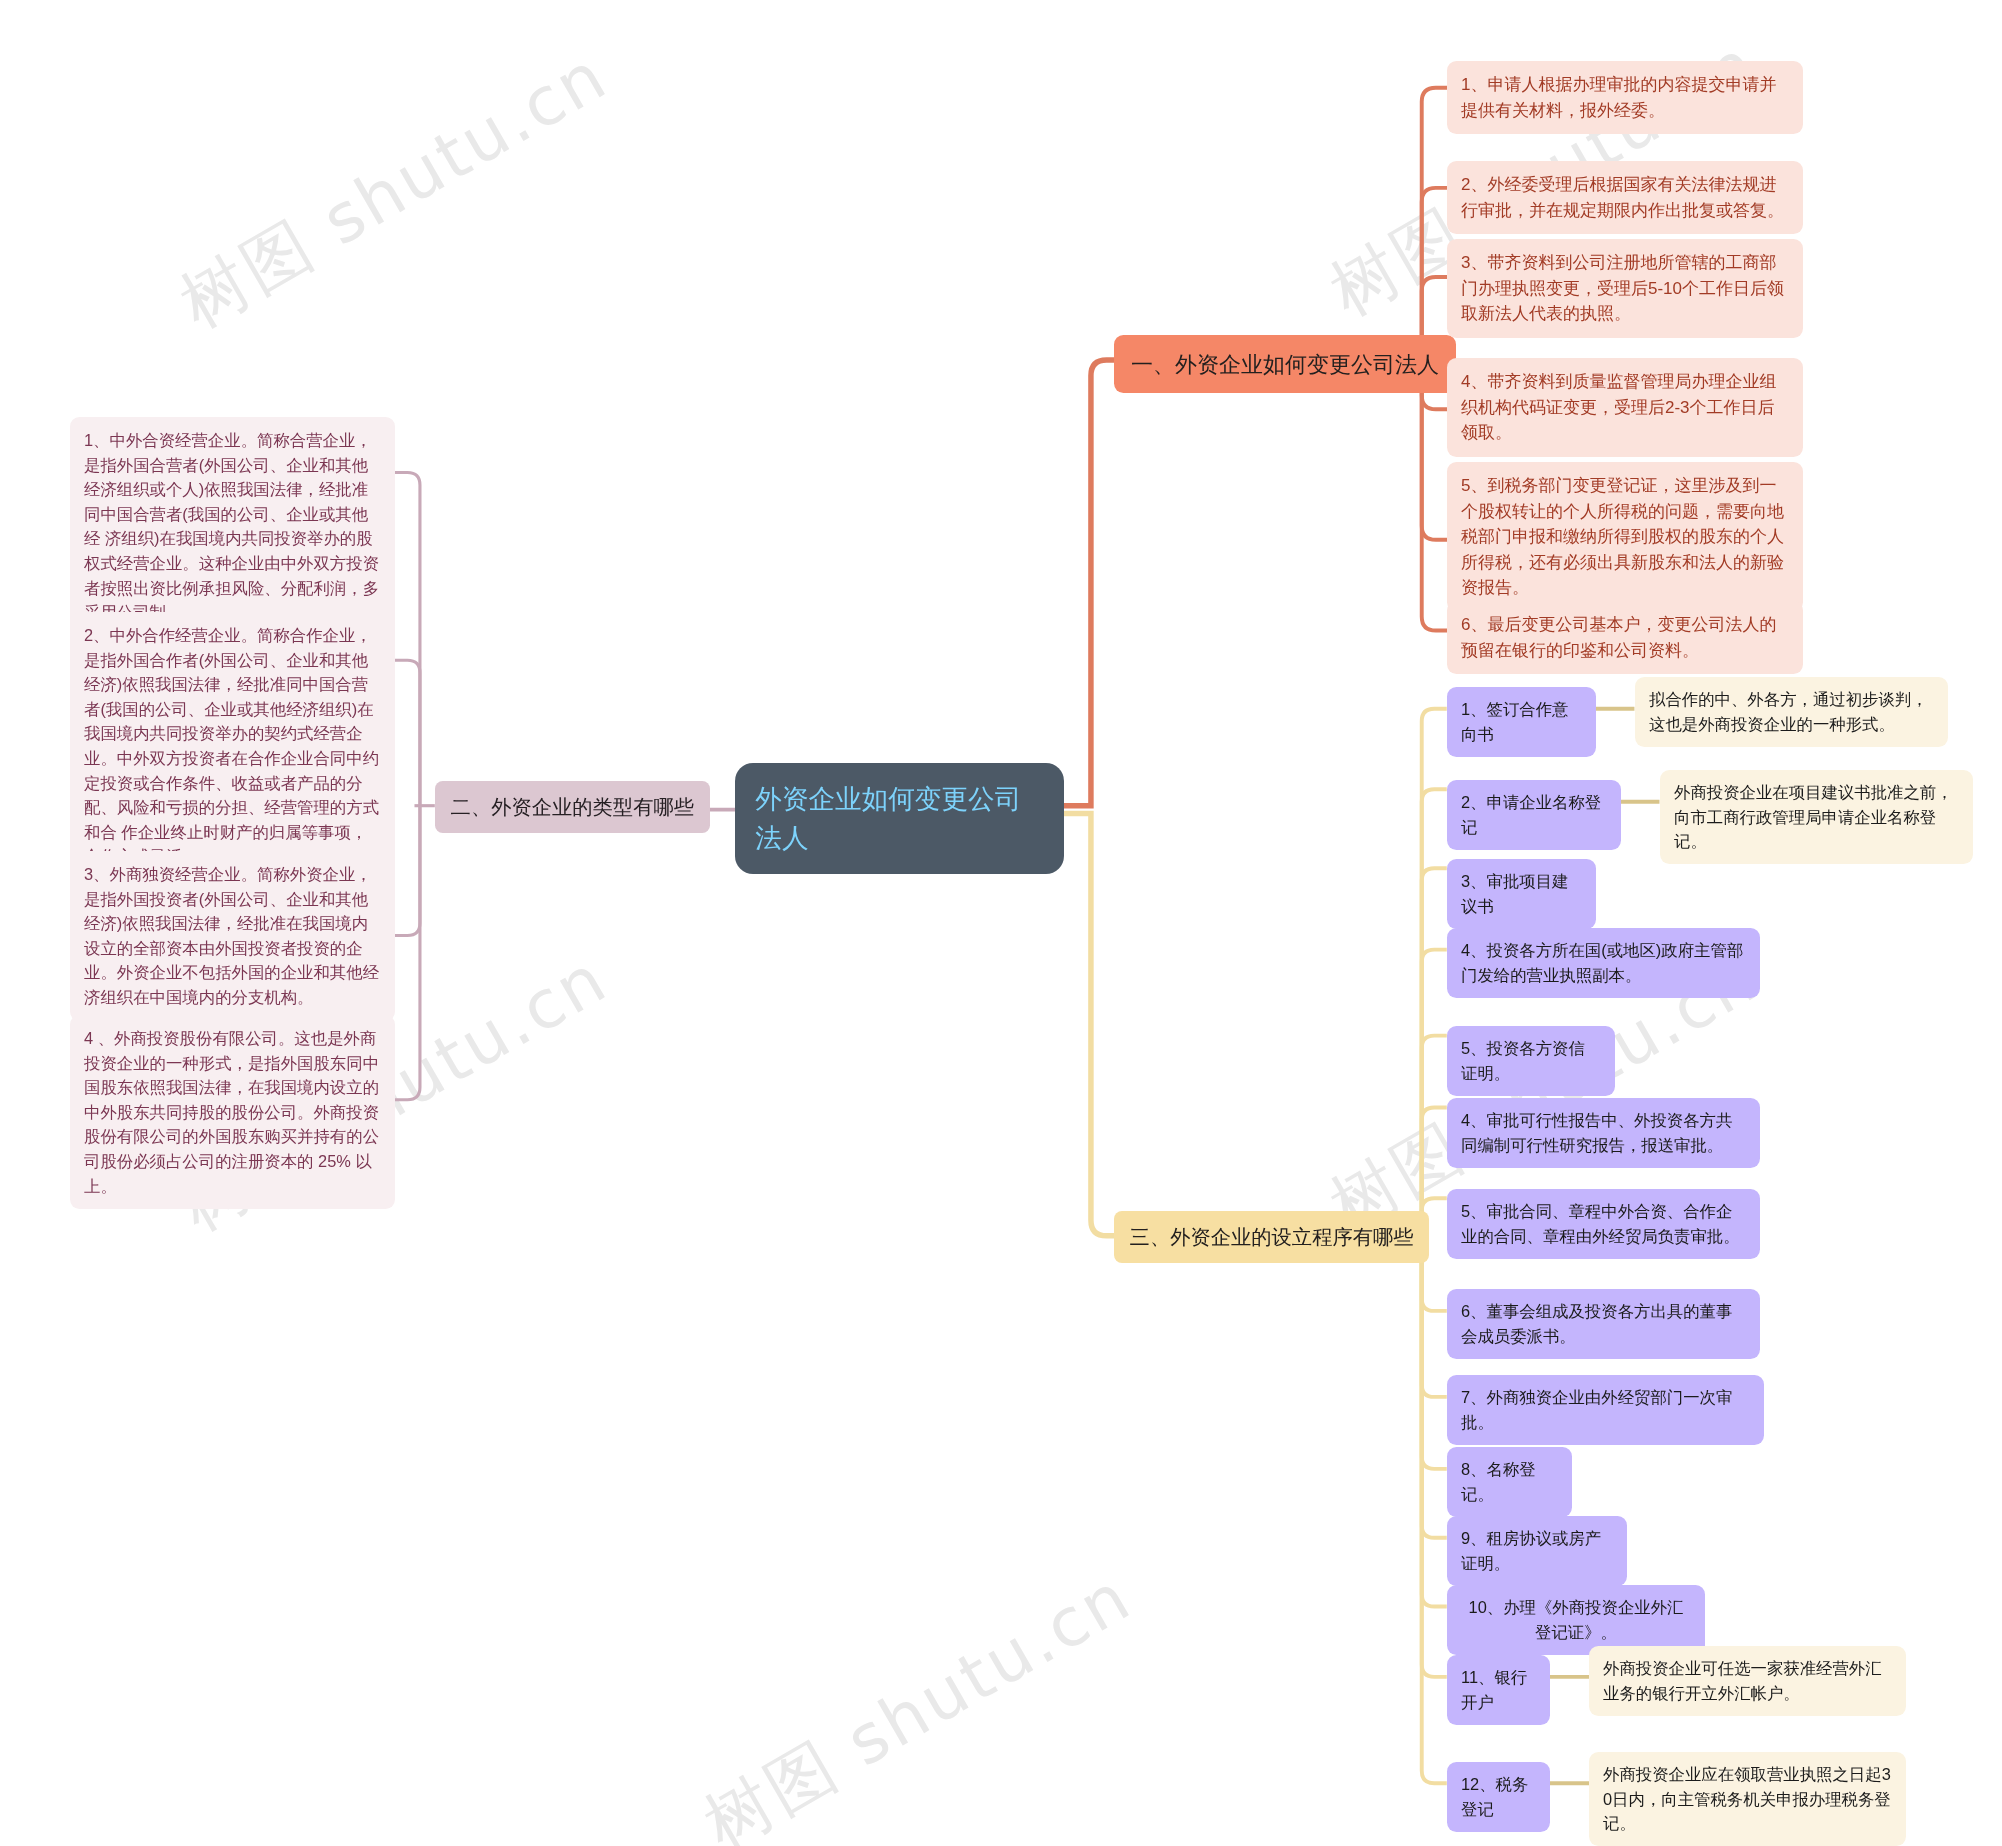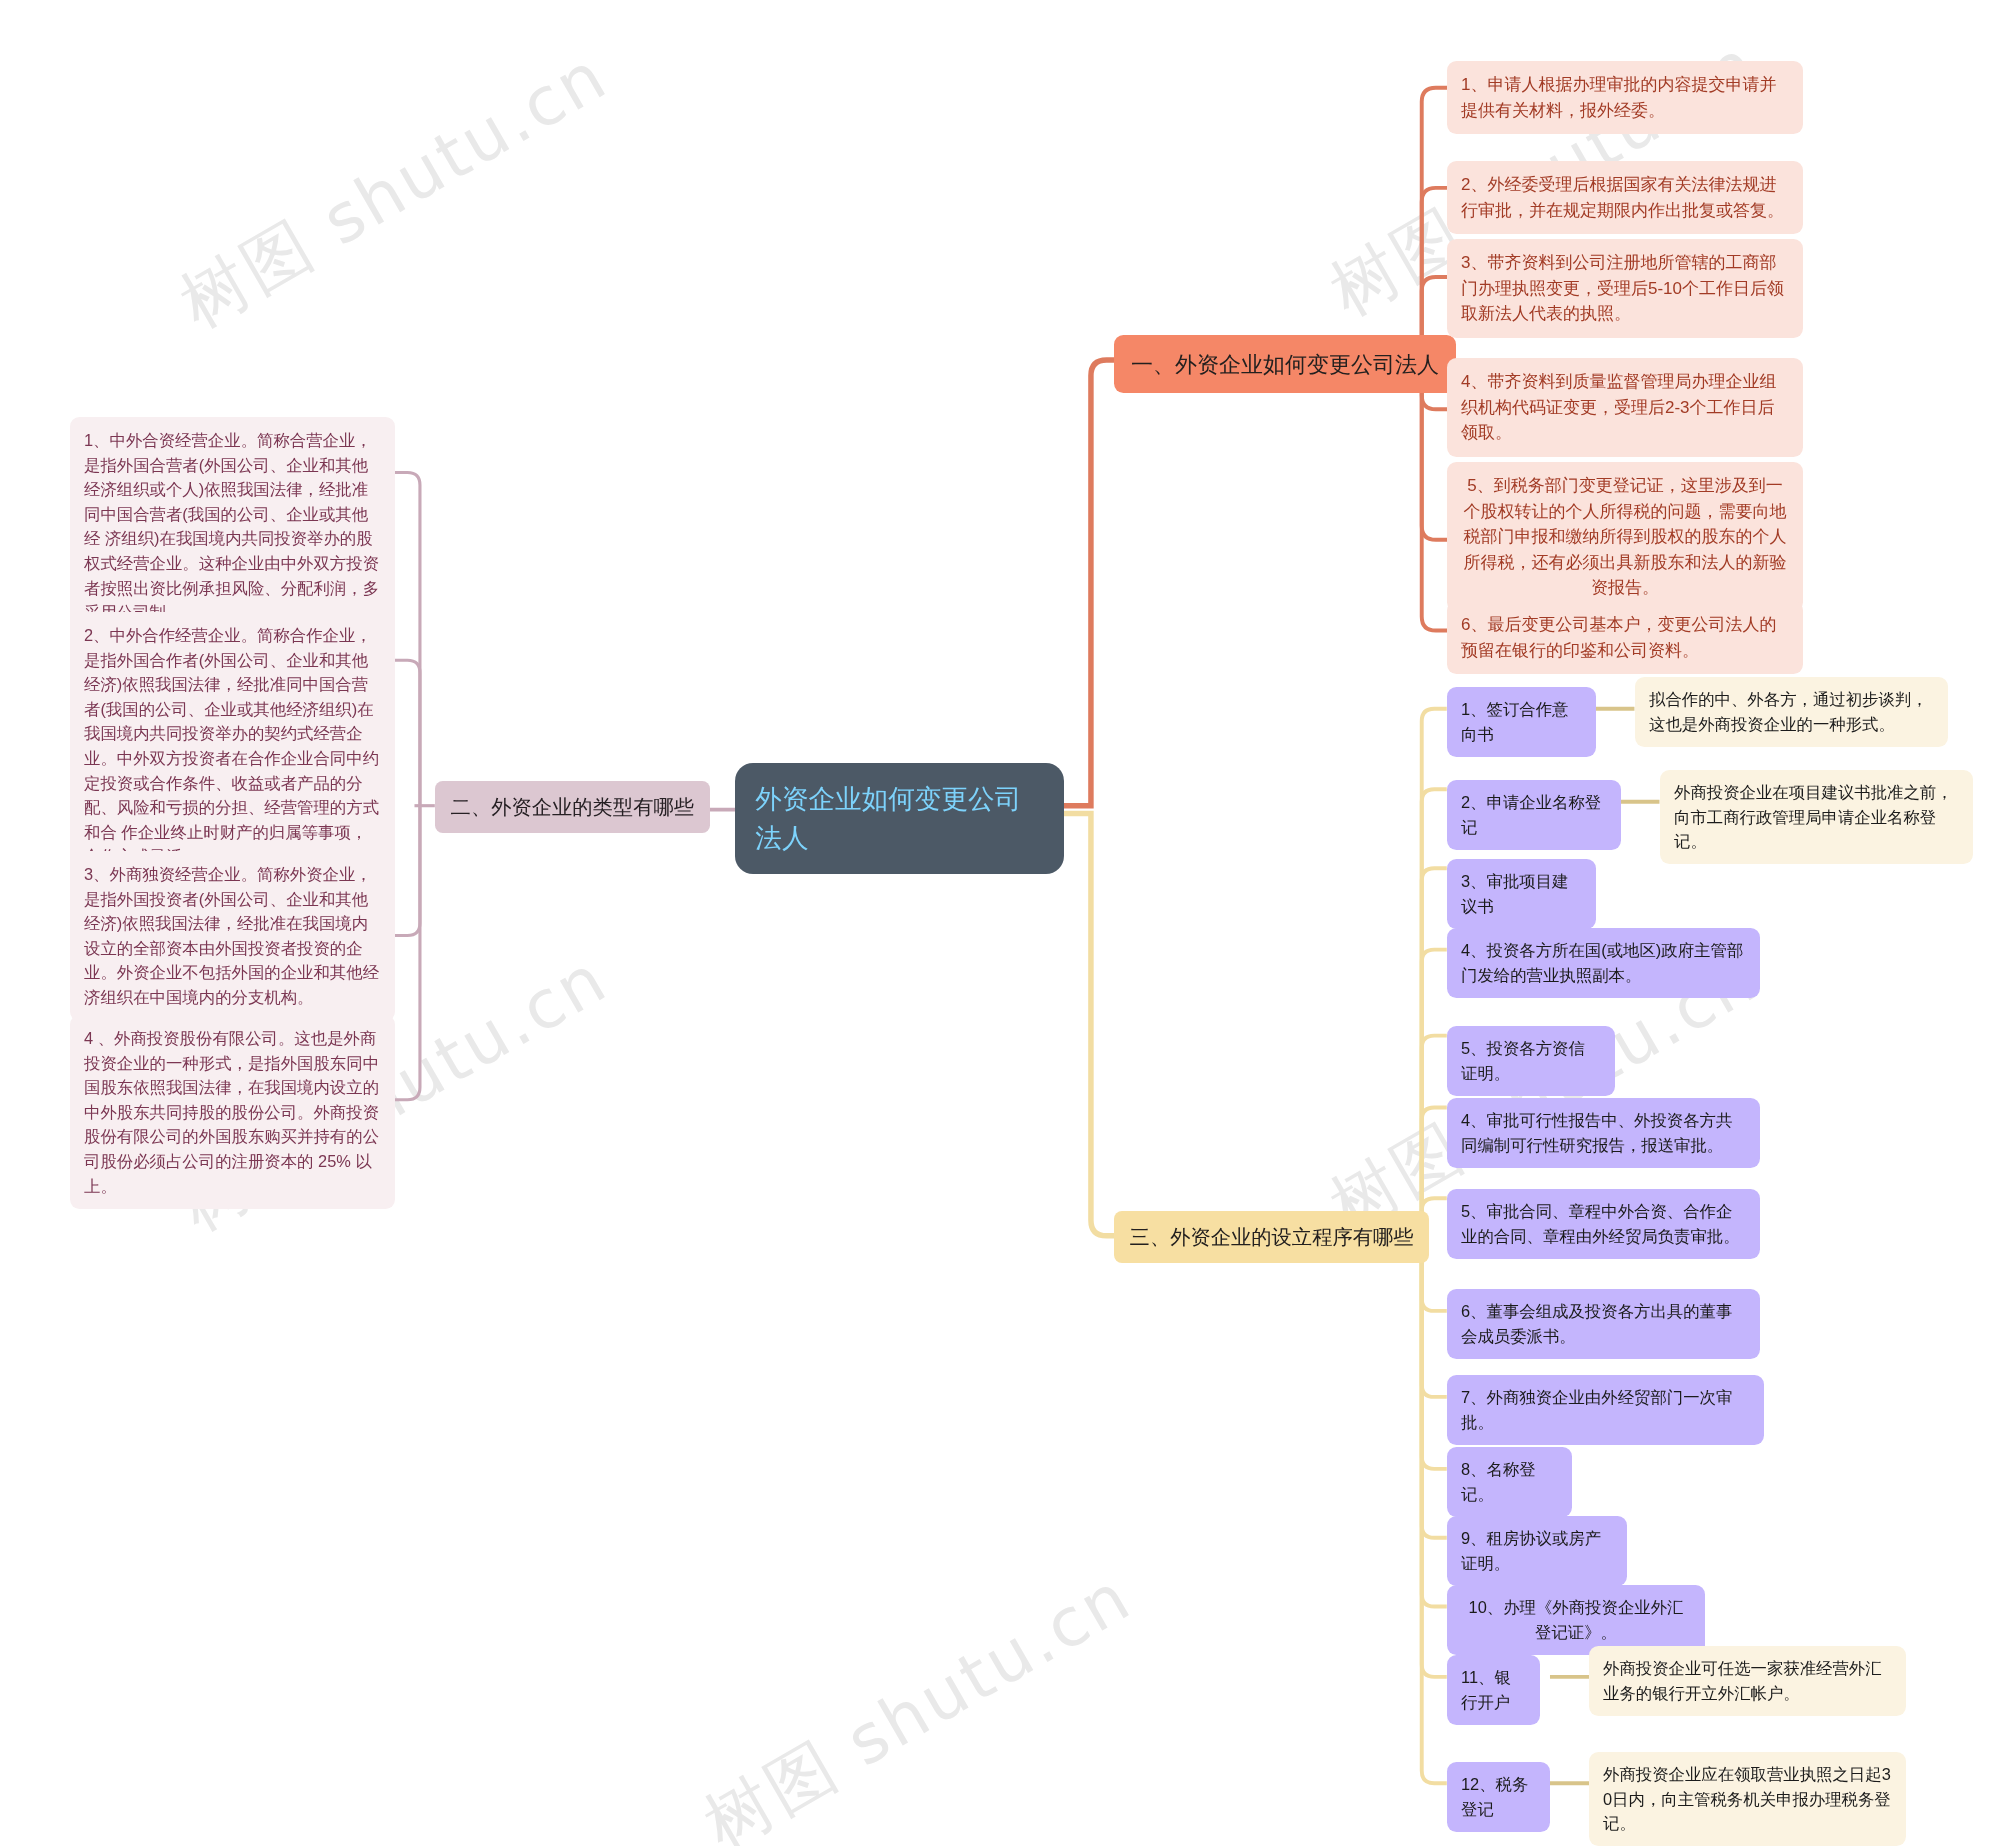--- a/index.html
+++ b/index.html
@@ -178,21 +178,21 @@
   </svg>
 
   <div class="node root-node" style="left:735px; top:763px; width:329px;">外资企业如何变更公司法人</div>
 
   <div class="node b1-title" style="left:1114px; top:335px;">一、外资企业如何变更公司法人</div>
 
   <div class="node b1-leaf" style="left:1447px; top:61px; width:356px;">1、申请人根据办理审批的内容提交申请并提供有关材料，报外经委。</div>
   <div class="node b1-leaf" style="left:1447px; top:161px; width:356px;">2、外经委受理后根据国家有关法律法规进行审批，并在规定期限内作出批复或答复。</div>
   <div class="node b1-leaf" style="left:1447px; top:239px; width:356px;">3、带齐资料到公司注册地所管辖的工商部门办理执照变更，受理后5-10个工作日后领取新法人代表的执照。</div>
   <div class="node b1-leaf" style="left:1447px; top:358px; width:356px;">4、带齐资料到质量监督管理局办理企业组织机构代码证变更，受理后2-3个工作日后领取。</div>
-  <div class="node b1-leaf" style="left:1447px; top:462px; width:356px;text-align:center;">5、到税务部门变更登记证，这里涉及到一个股权转让的个人所得税的问题，需要向地税部门申报和缴纳所得到股权的股东的个人所得税，还有必须出具新股东和法人的新验资报告。</div>
+  <div class="node b1-leaf" style="left:1447px; top:462px; width:356px;">5、到税务部门变更登记证，这里涉及到一个股权转让的个人所得税的问题，需要向地税部门申报和缴纳所得到股权的股东的个人所得税，还有必须出具新股东和法人的新验资报告。</div>
   <div class="node b1-leaf" style="left:1447px; top:601px; width:356px;">6、最后变更公司基本户，变更公司法人的预留在银行的印鉴和公司资料。</div>
 
   <div class="node b2-title" style="left:435px; top:781px;">二、外资企业的类型有哪些</div>
 
   <div class="node b2-leaf" style="left:70px; top:417px; width:325px;">1、中外合资经营企业。简称合营企业，是指外国合营者(外国公司、企业和其他经济组织或个人)依照我国法律，经批准同中国合营者(我国的公司、企业或其他经 济组织)在我国境内共同投资举办的股权式经营企业。这种企业由中外双方投资者按照出资比例承担风险、分配利润，多采用公司制。</div>
   <div class="node b2-leaf" style="left:70px; top:612px; width:325px;">2、中外合作经营企业。简称合作企业，是指外国合作者(外国公司、企业和其他经济)依照我国法律，经批准同中国合营者(我国的公司、企业或其他经济组织)在 我国境内共同投资举办的契约式经营企业。中外双方投资者在合作企业合同中约定投资或合作条件、收益或者产品的分配、风险和亏损的分担、经营管理的方式和合 作企业终止时财产的归属等事项，合作方式灵活。</div>
   <div class="node b2-leaf" style="left:70px; top:851px; width:325px;">3、外商独资经营企业。简称外资企业，是指外国投资者(外国公司、企业和其他经济)依照我国法律，经批准在我国境内设立的全部资本由外国投资者投资的企业。外资企业不包括外国的企业和其他经济组织在中国境内的分支机构。</div>
   <div class="node b2-leaf" style="left:70px; top:1015px; width:325px;">4 、外商投资股份有限公司。这也是外商投资企业的一种形式，是指外国股东同中国股东依照我国法律，在我国境内设立的中外股东共同持股的股份公司。外商投资股份有限公司的外国股东购买并持有的公司股份必须占公司的注册资本的 25% 以上。</div>
 
   <div class="node b3-title" style="left:1114px; top:1211px;">三、外资企业的设立程序有哪些</div>
@@ -216,20 +216,20 @@
   <div class="node b3-leaf" style="left:1447px; top:1289px; width:313px;">6、董事会组成及投资各方出具的董事会成员委派书。</div>
 
   <div class="node b3-leaf" style="left:1447px; top:1375px; width:317px;">7、外商独资企业由外经贸部门一次审批。</div>
 
   <div class="node b3-leaf" style="left:1447px; top:1447px; width:125px;">8、名称登记。</div>
 
   <div class="node b3-leaf" style="left:1447px; top:1516px; width:180px;">9、租房协议或房产证明。</div>
 
   <div class="node b3-leaf" style="left:1447px; top:1585px; width:258px;text-align:center;">10、办理《外商投资企业外汇登记证》。</div>
 
-  <div class="node b3-leaf" style="left:1447px; top:1655px; width:93px;">11、银行开户</div>
+  <div class="node b3-leaf" style="left:1447px; top:1655px; width:103px;">11、银行开户</div>
   <div class="node b3-sub" style="left:1589px; top:1646px; width:317px;">外商投资企业可任选一家获准经营外汇业务的银行开立外汇帐户。</div>
 
   <div class="node b3-leaf" style="left:1447px; top:1762px; width:103px;">12、税务登记</div>
   <div class="node b3-sub" style="left:1589px; top:1752px; width:317px;">外商投资企业应在领取营业执照之日起30日内，向主管税务机关申报办理税务登记。</div>
 
 </div>
 
 
 </body></html>

